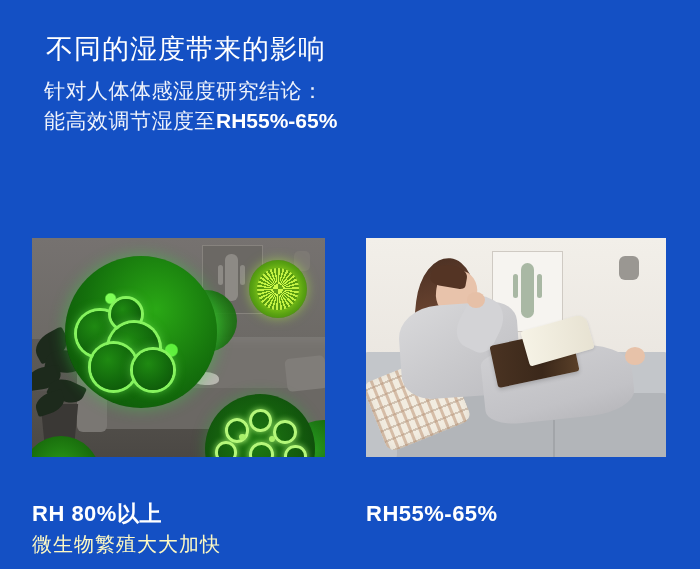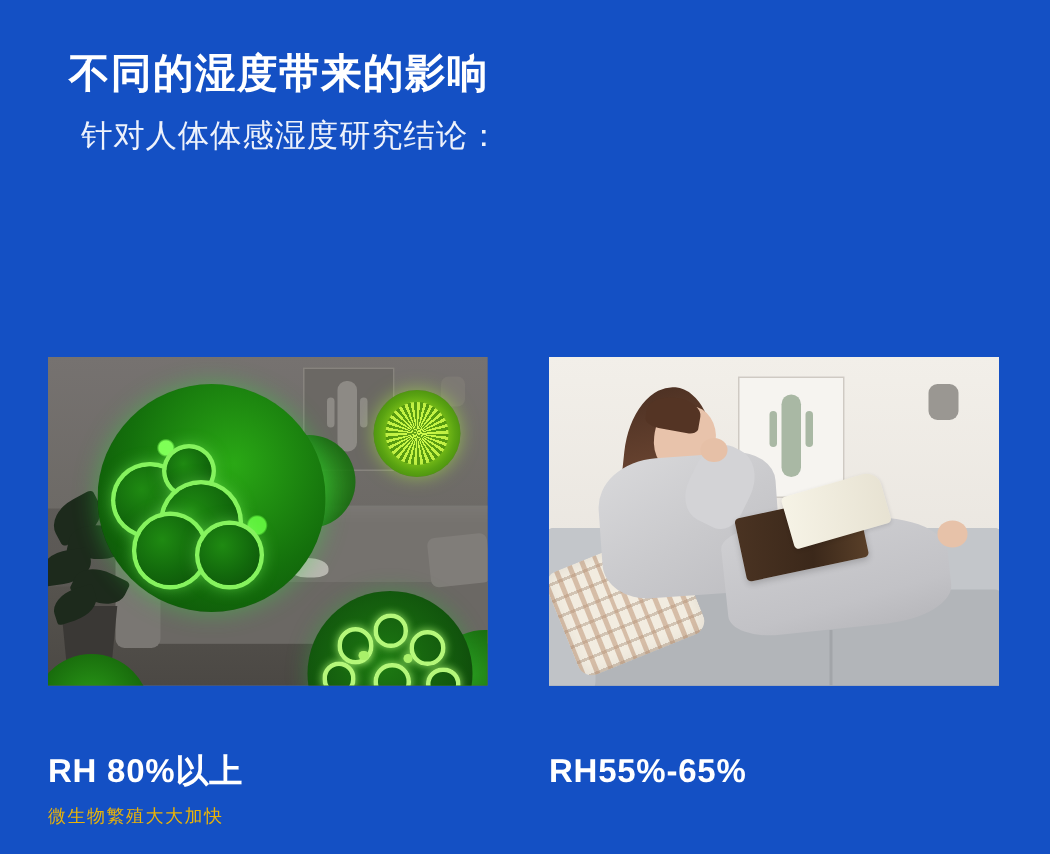--- a/index.html
+++ b/index.html
@@ -7,24 +7,24 @@
     width:700px;height:569px;overflow:hidden;
     background:#1450c4;
     font-family:"Liberation Sans","DejaVu Sans",sans-serif;
     -webkit-font-smoothing:antialiased;
   }
   #page{position:relative;width:700px;height:569px;background:#1450c4;overflow:hidden;}
 
   
   .title{
     position:absolute;left:46px;top:14px;
-    font-size:27px;line-height:34px;font-weight:bold;
+    font-size:27px;line-height:34px;font-weight:normal;
     color:#ffffff;letter-spacing:1px;white-space:nowrap;
   }
-  .body-block{position:absolute;left:54px;top:76px;}
+  .body-block{position:absolute;left:44px;top:76px;}
   .body-line{
     font-size:21px;line-height:30px;color:#eef2fb;
     letter-spacing:0.5px;white-space:nowrap;font-weight:400;
   }
   .body-line.strong{font-weight:bold;color:#ffffff;}
   .body-line .hl{font-weight:bold;color:#ffffff;letter-spacing:0;}
 
   
   .photo{
     position:absolute;overflow:hidden;background:#6c6c6c;
@@ -187,32 +187,33 @@
     background:linear-gradient(100deg,#f6f3e6 0%,#e7e2d2 100%);
     border-radius:3px 10px 3px 3px;transform:rotate(-16deg);
     box-shadow:0 1px 3px rgba(0,0,0,.12);}
 
   
   .caption{position:absolute;text-align:left;}
   #cap-left{left:32px;top:500px;width:293px;}
   #cap-right{left:366px;top:500px;width:300px;}
   .cap-main{font-size:22px;font-weight:bold;color:#ffffff;
     letter-spacing:0.5px;line-height:28px;}
-  .cap-sub{font-size:12px;color:#eab308;letter-spacing:1px;
+  .cap-sub{font-size:20px;color:#fef9c3;letter-spacing:1px;
     line-height:26px;margin-top:3px;}
 </style>
 </head>
 <body>
 
 <div id="page">
 
   <h1 class="title">不同的湿度带来的影响</h1>
 
   <div class="body-block">
     <div class="body-line">针对人体体感湿度研究结论：</div>
+    <div class="body-line"><span>能高效调节湿度至</span><span class="hl">RH55%-65%</span></div>
   </div>
 
   <div class="photo" id="photo-left">
     <div class="room-dark">
       <div class="wall-dark"></div>
       <div class="floor-dark"></div>
       <div class="frame-dark">
           <div class="cactus"></div>
         </div>
       <div class="knob-dark"></div>

